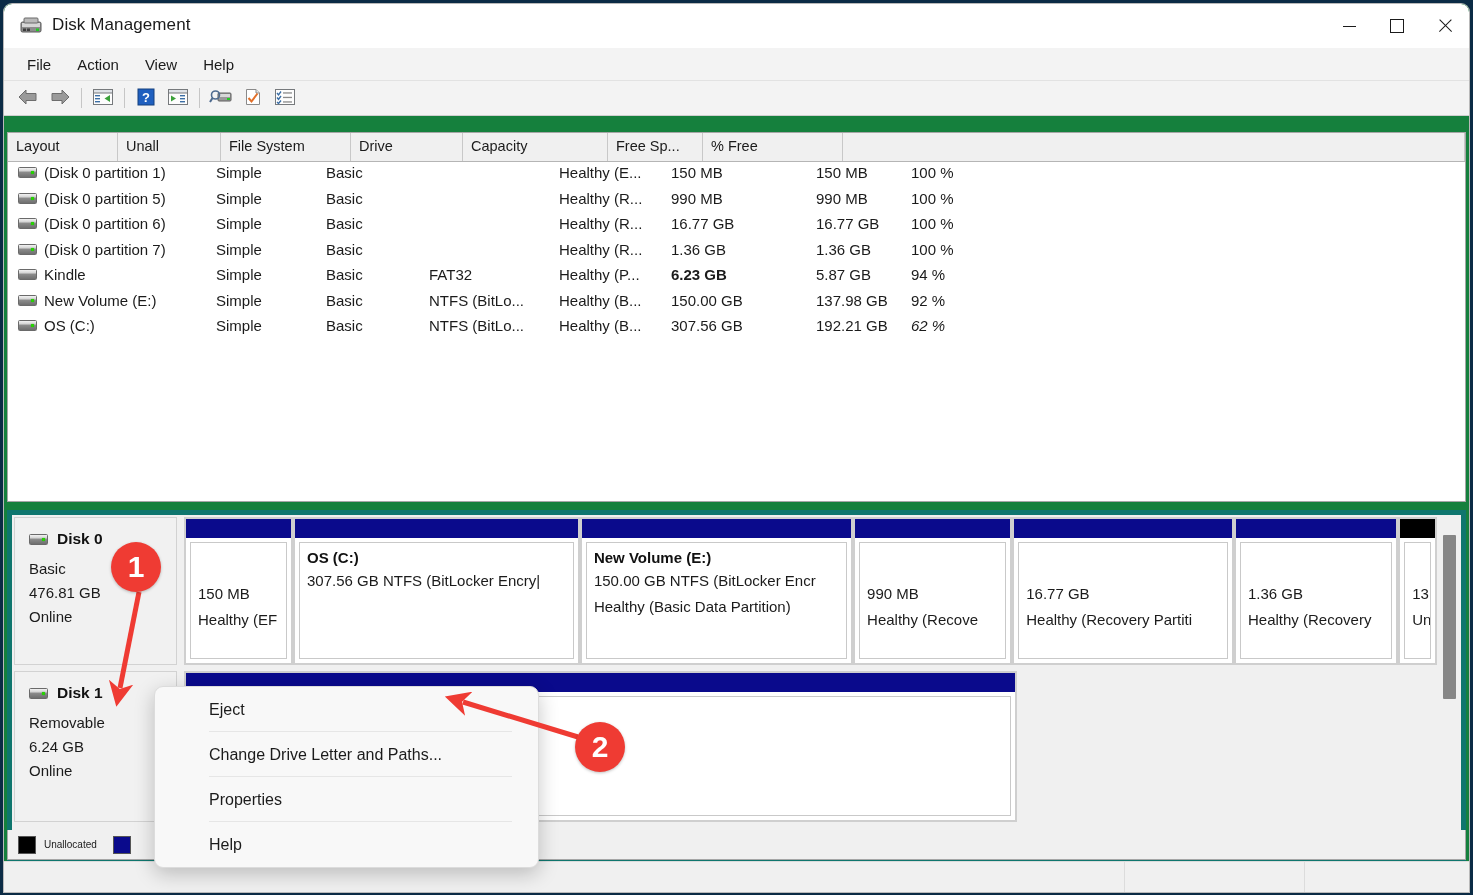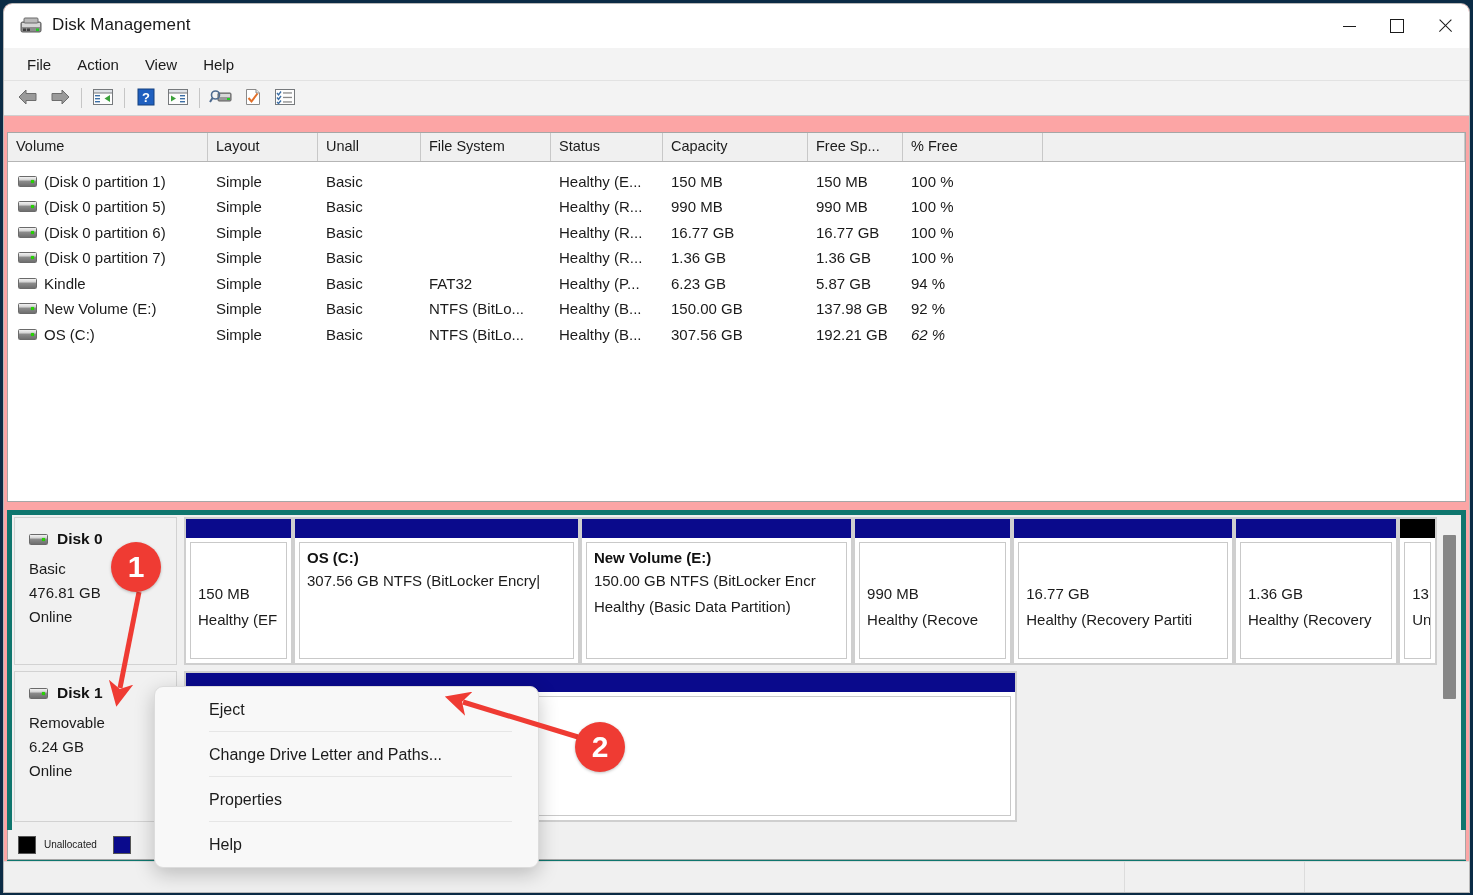--- a/index.html
+++ b/index.html
@@ -8,21 +8,21 @@
     background:#0b2b45;
     font-family:"Liberation Sans", sans-serif;
     font-size:15px;
     color:#1a1a1a;
     overflow:hidden;
     position:relative;
   }
   
   #window{
     position:absolute;left:4px;top:4px;width:1465px;height:888px;
-    background:#fca5a5;
+    background:#15803d;
     border-radius:8px 8px 0 0;
     overflow:hidden;
     box-shadow:0 0 0 1px #b9b9b9;
   }
   
   #titlebar{
     height:44px;background:#ffffff;position:relative;
     border-radius:8px 8px 0 0;
   }
   #titlebar .app-icon{
@@ -62,21 +62,21 @@
     position:absolute;left:3px;top:128px;width:1459px;height:370px;
     background:#ffffff;border:1px solid #a6a6a6;box-sizing:border-box;
   }
   #listhead{display:flex;height:28px;background:#f0f0f0;border-bottom:1px solid #b5b5b5;}
   #listhead .hc{
     box-sizing:border-box;border-right:1px solid #c8c8c8;
     padding:5px 0 0 8px;font-size:14.5px;color:#1b1b1b;
     overflow:hidden;white-space:nowrap;
   }
   .rowlist{padding-top:2px;}
-  .vrow{display:flex;height:25.5px;align-items:flex-end;}
+  .vrow{display:flex;height:25.5px;align-items:flex-start;}
   .vcell{
     box-sizing:border-box;padding-left:8px;font-size:15px;color:#1b1b1b;
     white-space:nowrap;overflow:hidden;
   }
   .vcell.first{display:flex;align-items:center;padding-left:10px;}
   .drv-icon{
     width:17px;height:9px;margin-right:7px;flex:none;position:relative;
     background:linear-gradient(#f2f2f2 0%,#cfcfcf 38%,#8f8f8f 40%,#6f6f6f 100%);
     border:1px solid #6a6a6a;border-radius:1.5px;
   }
@@ -278,25 +278,24 @@
           <rect x="9" y="4.3" width="9" height="1.3" fill="#8a8a8a"></rect>
           <rect x="9" y="8.8" width="9" height="1.3" fill="#8a8a8a"></rect>
           <rect x="9" y="13.3" width="9" height="1.3" fill="#8a8a8a"></rect>
         </svg>
       </span>
     </div>
   </div>
 
   <div id="listpane">
     <div id="listhead">
-      <div class="hc" style="width:200px">Volume</div>
       <div class="hc" style="width:110px">Layout</div>
       <div class="hc" style="width:103px">Unall</div>
       <div class="hc" style="width:130px">File System</div>
-      <div class="hc" style="width:112px">Status</div>
+      <div class="hc" style="width:112px">Drive</div>
       <div class="hc" style="width:145px">Capacity</div>
       <div class="hc" style="width:95px">Free Sp...</div>
       <div class="hc" style="width:140px">% Free</div>
       <div class="hc" style="flex:1"></div>
     </div>
     <div class="rowlist" id="rowlist">
         <div class="vrow">
           <div class="vcell first" style="width: 200px;">
             <span class="drv-icon led"></span>
             <span>(Disk 0 partition 1)</span>
@@ -350,21 +349,21 @@
         </div>
         <div class="vrow">
           <div class="vcell first" style="width: 200px;">
             <span class="drv-icon"></span>
             <span>Kindle</span>
           </div>
           <div class="vcell" style="width: 110px;">Simple</div>
           <div class="vcell" style="width: 103px;">Basic</div>
           <div class="vcell" style="width: 130px;">FAT32</div>
           <div class="vcell" style="width: 112px;">Healthy (P...</div>
-          <div class="vcell" style="width: 145px;">6.23 GB</div>
+          <div class="vcell" style="width: 145px; font-weight: bold;">6.23 GB</div>
           <div class="vcell" style="width: 95px;">5.87 GB</div>
           <div class="vcell" style="width: 140px;">94 %</div>
         </div>
         <div class="vrow">
           <div class="vcell first" style="width: 200px;">
             <span class="drv-icon led"></span>
             <span>New Volume (E:)</span>
           </div>
           <div class="vcell" style="width: 110px;">Simple</div>
           <div class="vcell" style="width: 103px;">Basic</div>

